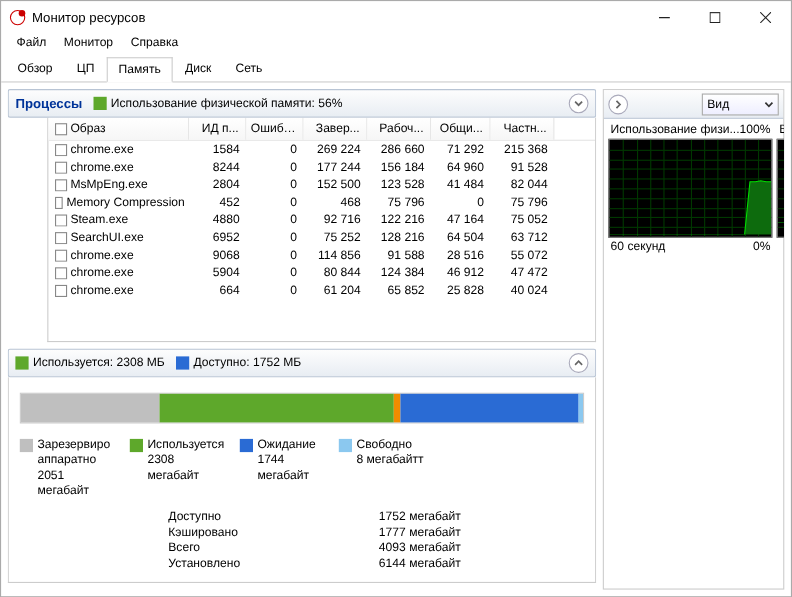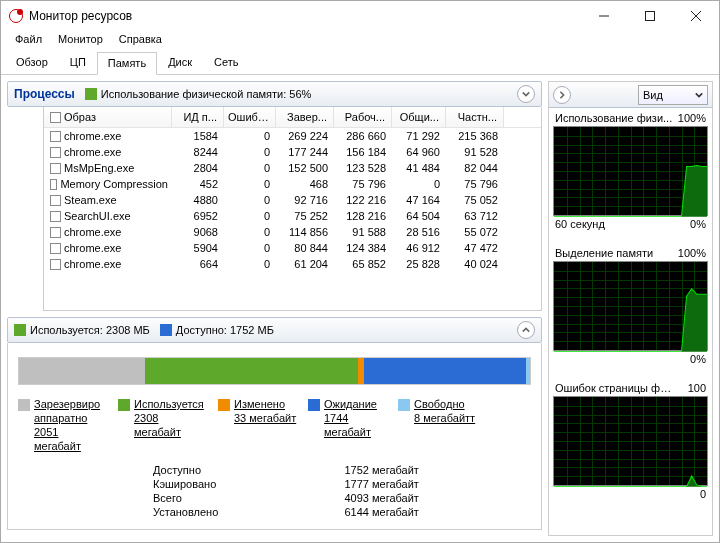--- a/index.html
+++ b/index.html
@@ -52,29 +52,29 @@
 .col-comp { width: 58px; }
 .col-work { width: 58px; }
 .col-shared { width: 54px; }
 .col-priv { width: 58px; }
 .chk { width: 11px; height: 11px; border: 1px solid #888; background:#fff; margin-left:2px;}
 
 
 .phys-panel { border: 1px solid #ccc; border-top:none; padding: 10px 10px; }
 .membar { height: 28px; display: flex; margin: 4px 0 12px 0; border:1px solid #ccc;}
 .membar > div { height: 100%; }
-.legend-row { display: flex; gap: 0; text-decoration: underline; }
+.legend-row { display: flex; gap: 0; }
 .legend-item { display: flex; align-items: flex-start; gap: 4px; font-size: 11px; }
 .legend-item .sw { width: 12px; height: 12px; margin-top:2px;}
 .legend-text { display:flex; flex-direction:column; line-height:14px;}
 .stats-block { display: grid; grid-template-columns: auto auto; column-gap: 14px; row-gap: 0; font-size: 11px; margin-left: 135px; margin-top:10px; line-height:14px;}
 
 
 .righthdr { height: 26px; background: linear-gradient(#fdfdfd,#e8edf3); border-bottom: 1px solid #b8c4d4; display:flex; align-items:center; padding:0 4px; gap:4px;}
-.rightbody { flex:1; overflow-y:auto; padding:4px 4px; display:flex; flex-direction:column; gap:17px;}
+.rightbody { flex:1; overflow-y:auto; padding:4px 4px; display:flex; flex-direction:row; gap:4px;}
 .graph-panel { }
 .graph-title-row { display:flex; justify-content:space-between; font-size:11px; padding:0 2px;}
 .graph-title-row .left { overflow:hidden; white-space:nowrap; text-overflow:ellipsis; max-width: 120px;}
 .graph { height: 90px; background: #000; position: relative; margin:2px 0; border:1px solid #888;}
 .graph .hgrid, .graph .vgrid { position:absolute; inset:0; }
 .graph .hline { position:absolute; left:0; right:0; height:1px; background:#003800;}
 .graph .vline { position:absolute; top:0; bottom:0; width:1px; background:#003800;}
 .graph .plot { position:absolute; inset:0; }
 .dropdown { height: 20px; border: 1px solid #aaa; display:flex; align-items:center; padding:0 4px; background:linear-gradient(#fff,#eef); min-width:70px; justify-content:space-between;}
 .dropdown svg { width:8px; height:8px; stroke:#333; stroke-width:2; fill:none;}
@@ -302,27 +302,20 @@
           </div>
           <div class="legend-item" style="width:100px">
             <span class="sw" style="background:#5ea82b"></span>
             <span class="legend-text">
                 <span>Используется</span>
                 <span>2308</span>
                 <span>мегабайт</span>
               </span>
           </div>
           <div class="legend-item" style="width:90px">
-            <span class="sw" style="background:#f08c00"></span>
-            <span class="legend-text">
-                <span>Изменено</span>
-                <span>33 мегабайт</span>
-              </span>
-          </div>
-          <div class="legend-item" style="width:90px">
             <span class="sw" style="background:#2a6bd4"></span>
             <span class="legend-text">
                 <span>Ожидание</span>
                 <span>1744</span>
                 <span>мегабайт</span>
               </span>
           </div>
           <div class="legend-item" style="width:90px">
             <span class="sw" style="background:#8bc8ef"></span>
             <span class="legend-text">

